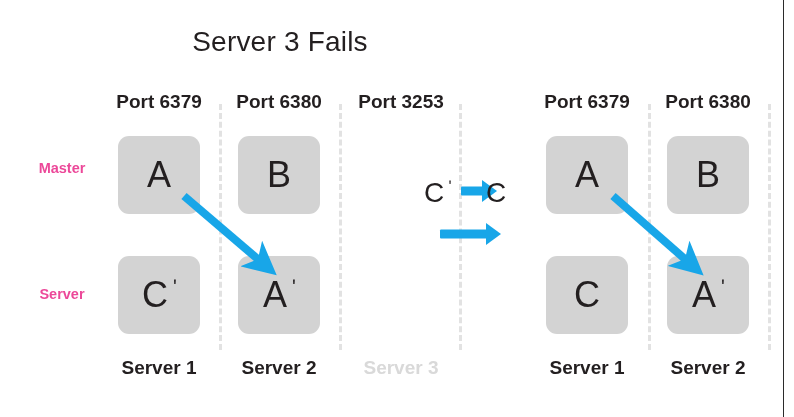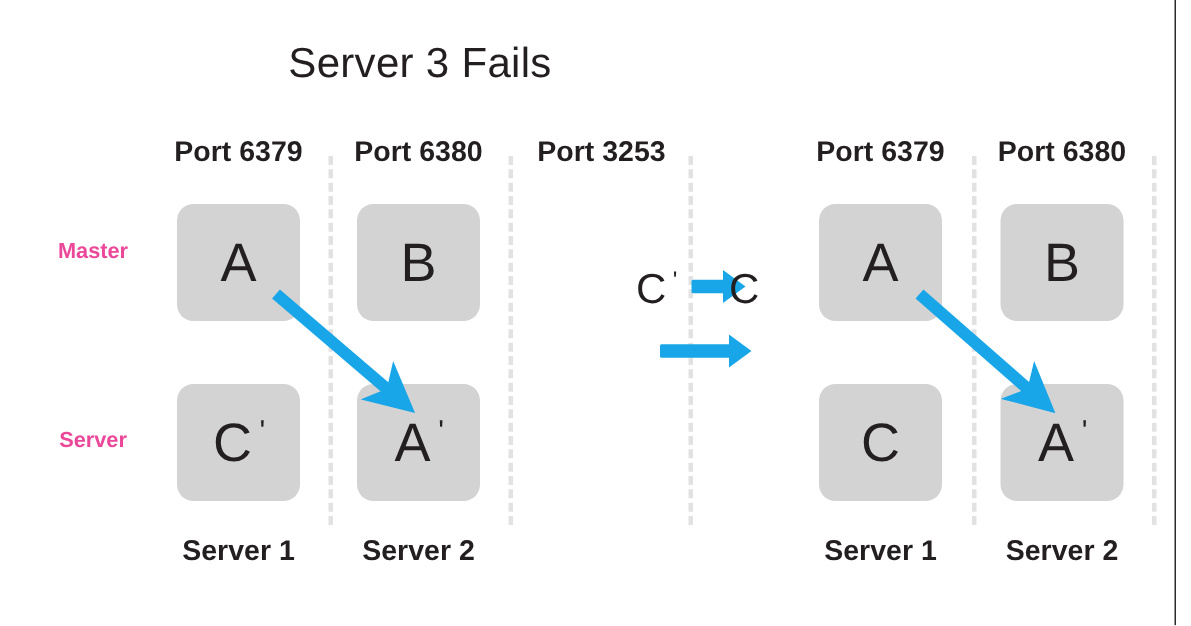--- a/index.html
+++ b/index.html
@@ -175,20 +175,21 @@
   <div class="caption port" style="left:214px;">Port 6380</div>
   <div class="node" style="left:238px; top:136px;">
     <span class="glyph"><span>B</span></span>
   </div>
   <div class="node" style="left:238px; top:256px;">
     <span class="glyph"><span>A</span><span class="prime"> ʹ</span></span>
   </div>
   <div class="caption server" style="left:214px;">Server 2</div>
 
   <div class="caption port" style="left:336px;">Port 3253</div>
+  <div class="caption server dim" style="left:336px;">Server 3</div>
 
   <svg class="diag-arrow" style="left:0; top:0; width:794px; height:417px;">
     <defs>
       <marker id="ah1" markerWidth="4.2" markerHeight="4.2" refX="2.6" refY="2.1" orient="auto">
         <path d="M0,0 L4.2,2.1 L0,4.2 L1.1,2.1 Z" fill="#18a6e8"></path>
       </marker>
     </defs>
     <line x1="184" y1="196" x2="267" y2="267" stroke="#18a6e8" stroke-width="8" stroke-linecap="butt" marker-end="url(#ah1)"></line>
   </svg>
 

